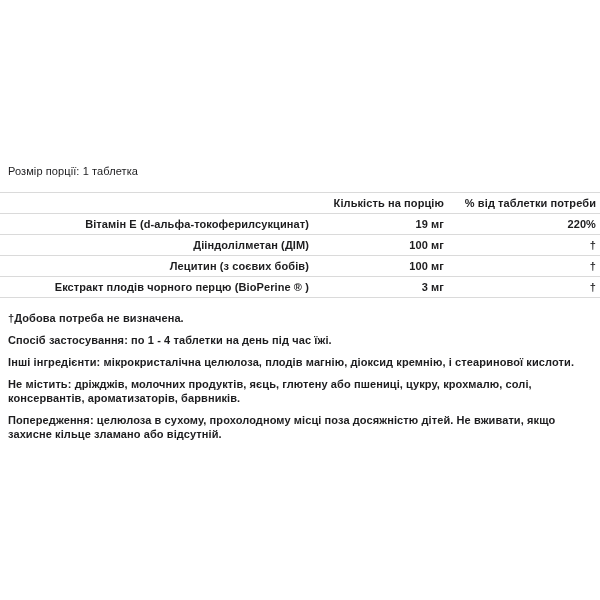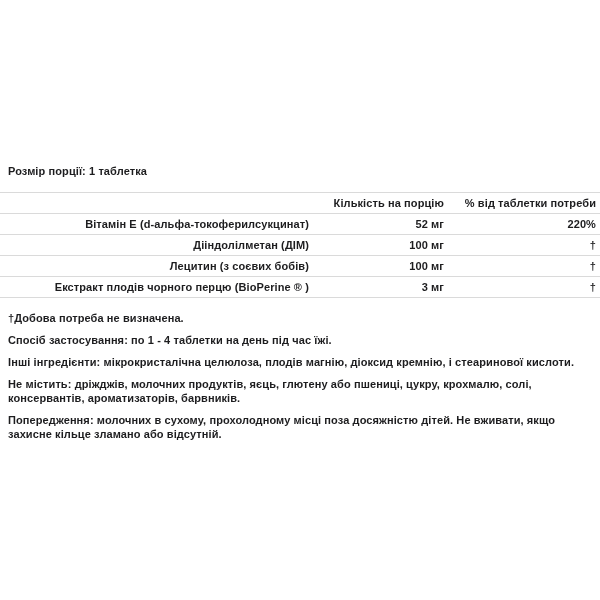--- a/index.html
+++ b/index.html
@@ -14,21 +14,21 @@
   .page {
     position: relative;
     width: 600px; height: 600px;
     overflow: hidden;
     background: #ffffff;
   }
   .serving-size {
     position: absolute;
     left: 8px; top: 165px;
     font-size: 11px;
-    font-weight: 700;
+    font-weight: 400;
     letter-spacing: 0.1px;
   }
   table.facts-table {
     position: absolute;
     left: 0; top: 192px;
     width: 600px;
     border-collapse: collapse;
     border-top: 1px solid #dadada;
   }
   table.facts-table th,
@@ -78,21 +78,21 @@
       <tr>
         <th class="cell-name"></th>
         <th>Кількість на порцію</th>
         <th>% від таблетки потреби</th>
       </tr>
     </thead>
     <tbody>
 
         <tr>
           <td class="cell-name">Вітамін E (d-альфа-токоферилсукцинат)</td>
-          <td>52 мг</td>
+          <td>19 мг</td>
           <td>220%</td>
         </tr>
 
         <tr>
           <td class="cell-name">Дііндолілметан (ДІМ)</td>
           <td>100 мг</td>
           <td>†</td>
         </tr>
 
         <tr>
@@ -107,16 +107,16 @@
           <td>†</td>
         </tr>
       </tbody>
   </table>
 
   <div class="footnotes">
     <p>†Добова потреба не визначена.</p>
     <p>Спосіб застосування: по 1 - 4 таблетки на день під час їжі.</p>
     <p>Інші інгредієнти: мікрокристалічна целюлоза, плодів магнію, діоксид кремнію, і стеаринової кислоти.</p>
     <p>Не містить: дріжджів, молочних продуктів, яєць, глютену або пшениці, цукру, крохмалю, солі, консервантів, ароматизаторів, барвників.</p>
-    <p>Попередження: молочних в сухому, прохолодному місці поза досяжністю дітей. Не вживати, якщо захисне кільце зламано або відсутній.</p>
+    <p>Попередження: целюлоза в сухому, прохолодному місці поза досяжністю дітей. Не вживати, якщо захисне кільце зламано або відсутній.</p>
   </div>
 
 </div>
 
 </body></html>

